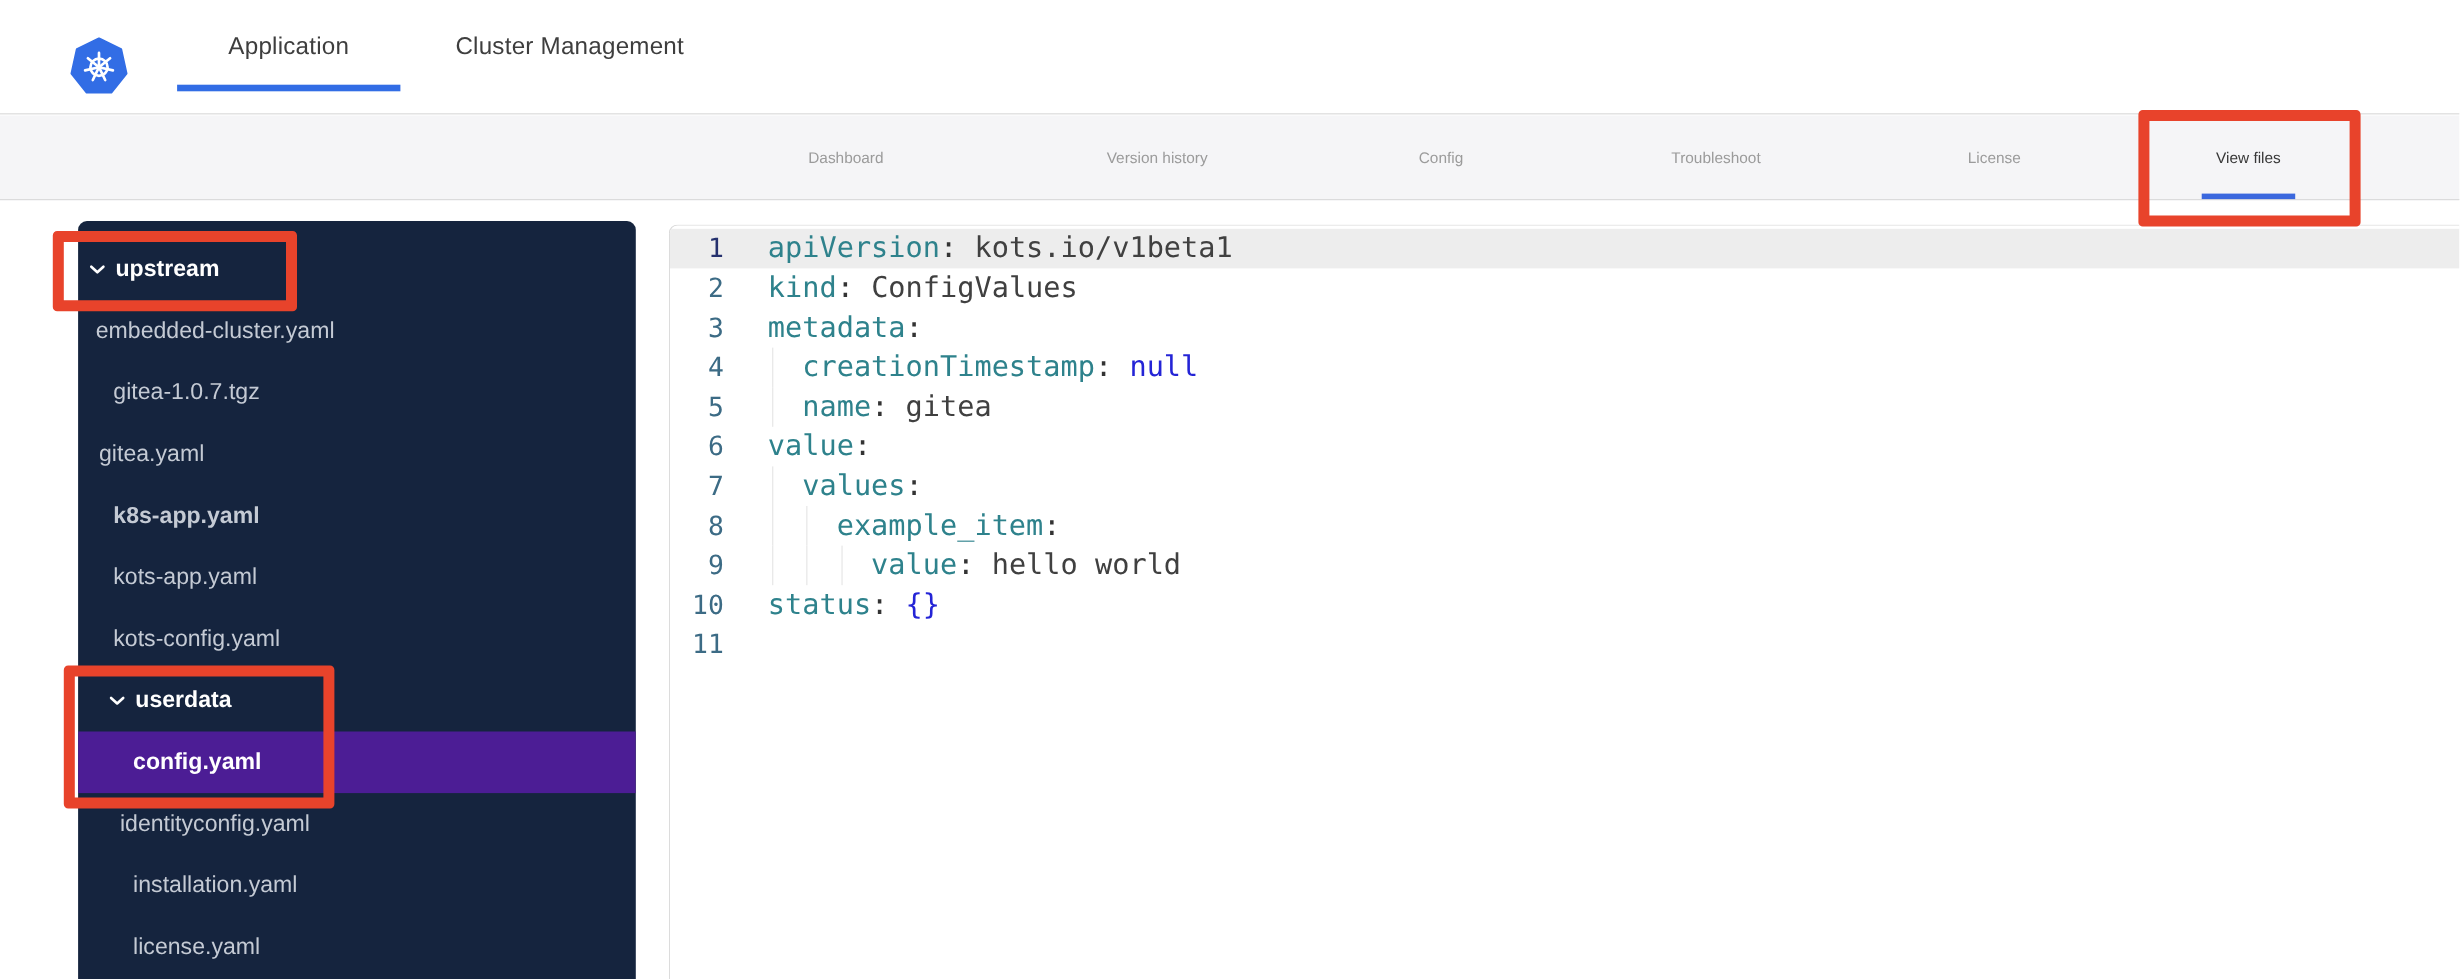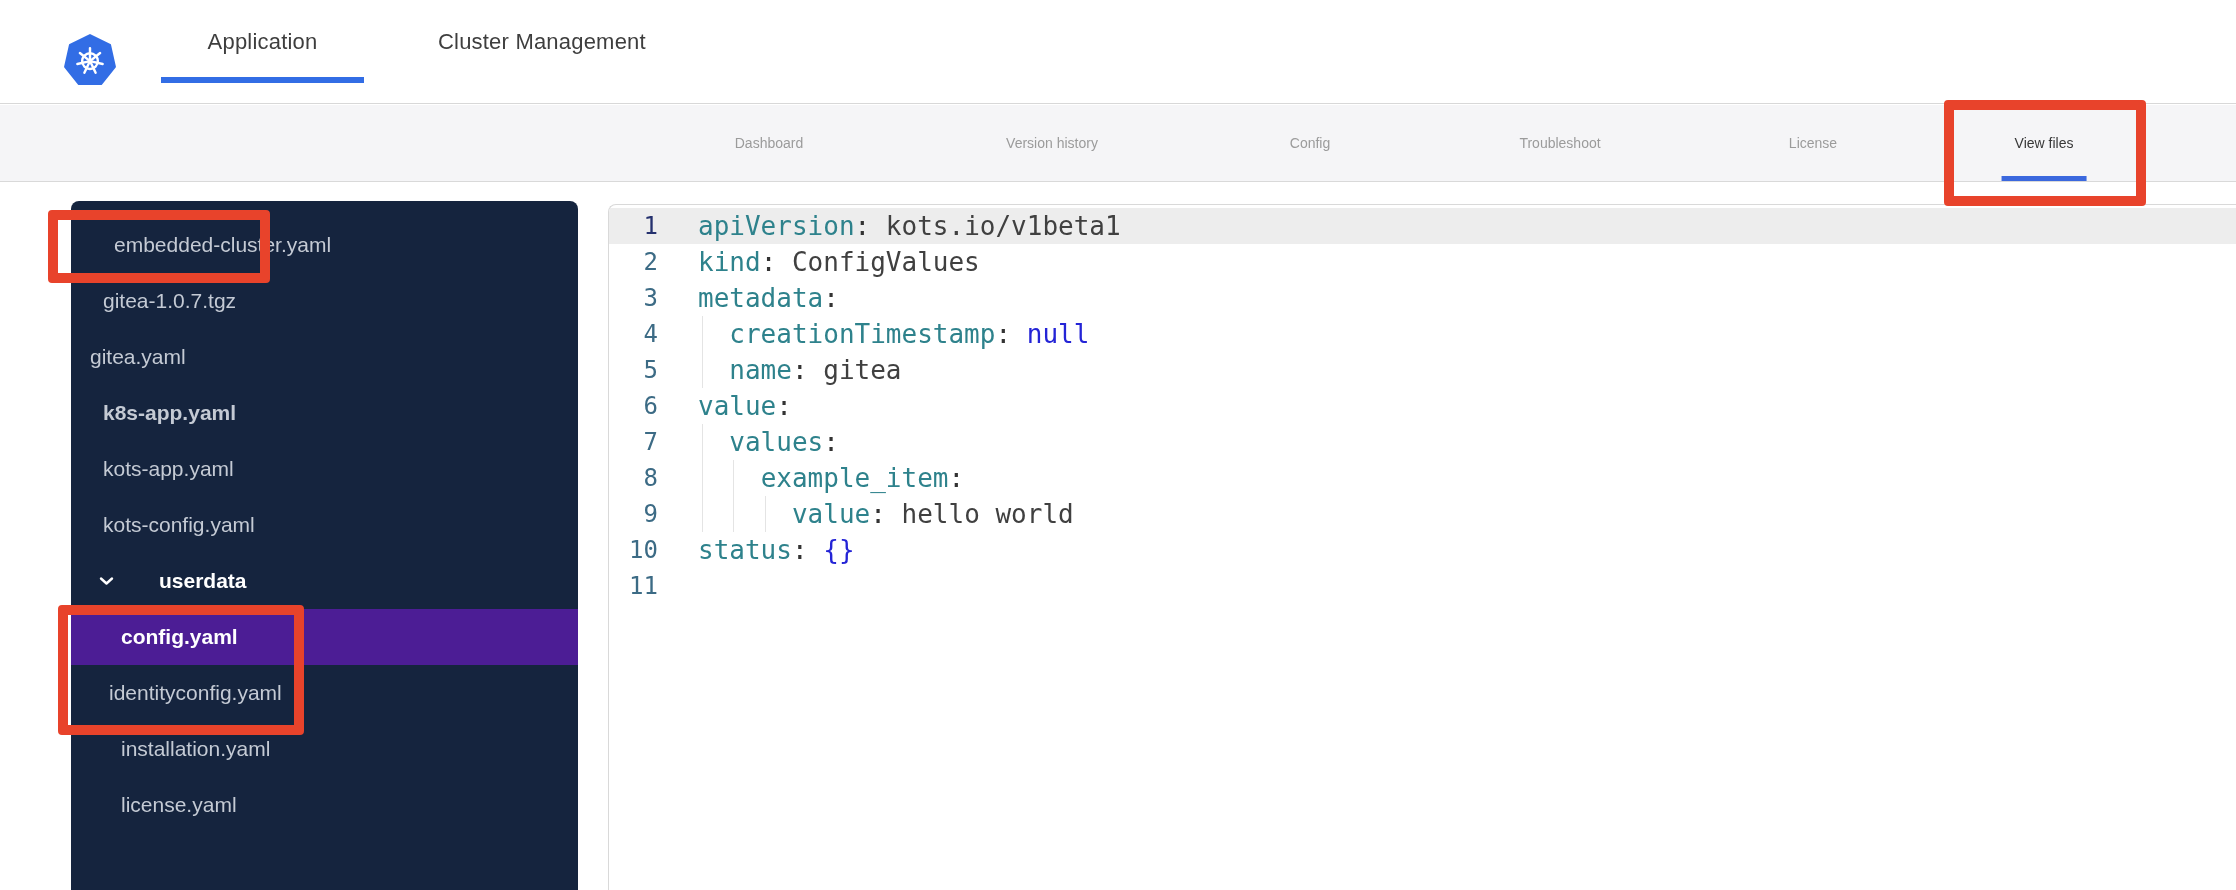--- a/index.html
+++ b/index.html
@@ -12,21 +12,21 @@
   
   .header {
     position:absolute; left:0; top:0; width:2236px; height:104px;
     background:#ffffff; border-bottom:1px solid #d8d8d8;
   }
   .logo-wrap {
     position:absolute; left:63px; top:33px; width:54px; height:54px;
   }
   .header-tabs {
     position:absolute; left:161px; top:0; height:84px;
-    display:flex; align-items:stretch; gap:74px;
+    display:flex; align-items:stretch; gap:50px;
   }
   .htab {
     position:relative; display:flex; align-items:center; justify-content:center;
     font-size:22px; font-weight:500; color:#3e3e3e; cursor:pointer;
     letter-spacing:0.2px;
   }
   .htab.active { width:203px; }
   .htab.active::after {
     content:""; position:absolute; left:0; right:0; bottom:1px; height:6px;
     background:#326de5;
@@ -124,39 +124,47 @@
 <div class="subnav">
     <div class="ntab" style="left: 769px;">Dashboard</div>
     <div class="ntab" style="left: 1052px;">Version history</div>
     <div class="ntab" style="left: 1310px;">Config</div>
     <div class="ntab" style="left: 1560px;">Troubleshoot</div>
     <div class="ntab" style="left: 1813px;">License</div>
     <div class="ntab active" style="left: 2044px;">View files</div>
   </div>
 
 <div class="sidebar">
-    <div class="tree-row file" style="padding-left: 43px;">
+    <div class="tree-row folder" style="padding-left: 10px;">
+      <span class="chev">
+        <svg width="15" height="10" viewBox="0 0 15 10">
+          <polyline points="2,2.5 7.5,7.5 13,2.5" fill="none" stroke="#ffffff" stroke-width="2.4" stroke-linecap="round" stroke-linejoin="round"></polyline>
+        </svg>
+      </span>
+      <span>upstream</span>
+    </div>
+    <div class="tree-row file" style="padding-left: 16px;">
       <span>embedded-cluster.yaml</span>
     </div>
     <div class="tree-row file" style="padding-left: 32px;">
       <span>gitea-1.0.7.tgz</span>
     </div>
     <div class="tree-row file" style="padding-left: 19px;">
       <span>gitea.yaml</span>
     </div>
     <div class="tree-row file" style="padding-left: 32px; font-weight: bold;">
       <span>k8s-app.yaml</span>
     </div>
     <div class="tree-row file" style="padding-left: 32px;">
       <span>kots-app.yaml</span>
     </div>
     <div class="tree-row file" style="padding-left: 32px;">
       <span>kots-config.yaml</span>
     </div>
-    <div class="tree-row folder" style="padding-left: 28px; gap: 36px;">
+    <div class="tree-row folder" style="padding-left: 28px;">
       <span class="chev">
         <svg width="15" height="10" viewBox="0 0 15 10">
           <polyline points="2,2.5 7.5,7.5 13,2.5" fill="none" stroke="#ffffff" stroke-width="2.4" stroke-linecap="round" stroke-linejoin="round"></polyline>
         </svg>
       </span>
       <span>userdata</span>
     </div>
     <div class="tree-row file selected" style="padding-left: 50px;">
       <span>config.yaml</span>
     </div>

